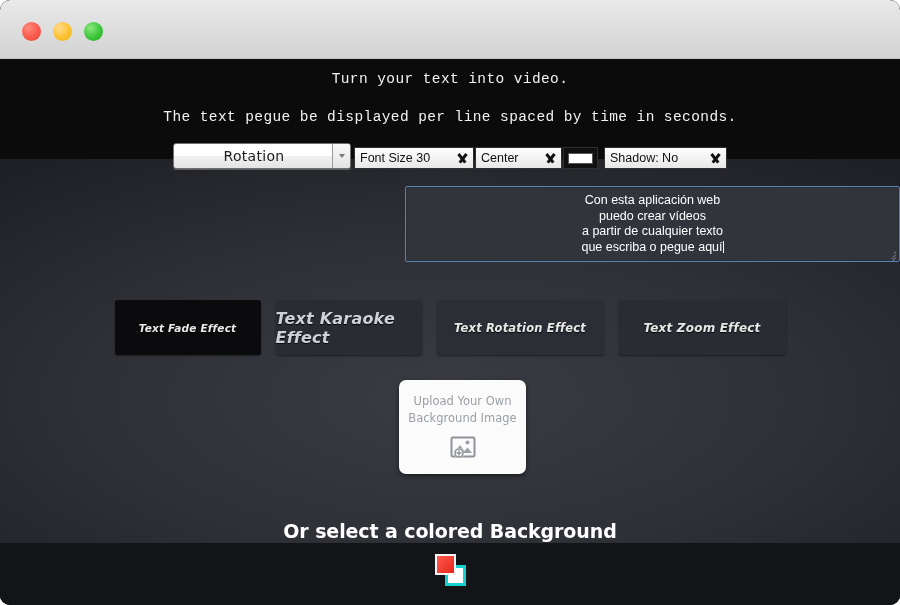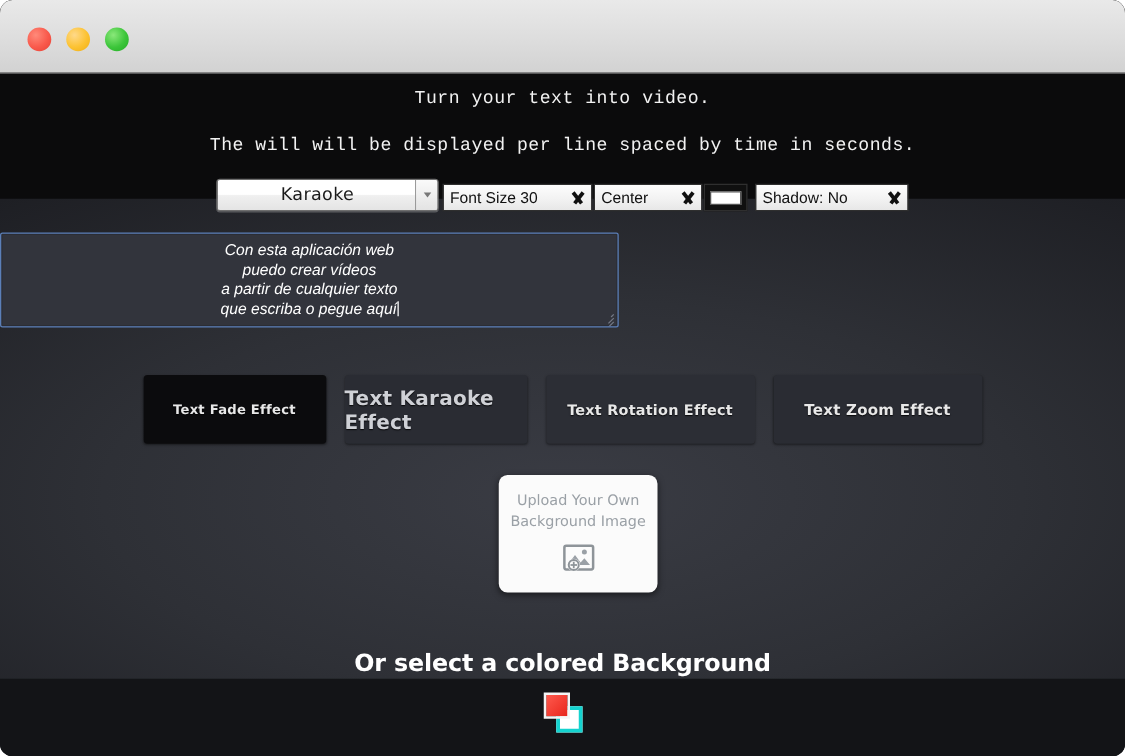--- a/index.html
+++ b/index.html
@@ -206,23 +206,22 @@
     background: #ffffff;
     border: 1px solid #555;
     box-sizing: border-box;
   }
 
   
   .ta-wrap {
     position: relative;
     z-index: 3;
     display: flex;
-    justify-content: flex-start;
+    justify-content: flex-end;
     margin-top: 11px;
-    font-style: italic;
   }
   .ta {
     width: 495px;
     height: 76px;
     box-sizing: border-box;
     background: #32343c;
     border: 1px solid #5b7fb8;
     border-radius: 2px;
     box-shadow: inset 0 0 0 1px #2b2d34;
     color: #ffffff;
@@ -282,20 +281,21 @@
     color: #e8e8e8;
     font-size: 11px;
     font-weight: bold;
     letter-spacing: .2px;
     font-family: "DejaVu Sans", sans-serif;
     text-shadow: 0 1px 1px rgba(0,0,0,.85);
     box-shadow: 0 1px 2px rgba(0,0,0,.45);
     box-sizing: border-box;
     cursor: pointer;
     user-select: none;
+    font-style: italic;
   }
   .eff-1 { width: 146px; background: #0b0b0d; }
   .eff-2 { width: 146px; background: #2a2c33; }
   .eff-3 { width: 167px; background: #2c2e35; }
   .eff-4 { width: 167px; background: #2a2c33; }
   .eff-1 .t { font-size: 10.5px; }
   .eff-2 .t { font-size: 16px; color: #cfd1d6; }
   .eff-3 .t { font-size: 11.5px; }
   .eff-4 .t { font-size: 12px; }
 
@@ -404,27 +404,27 @@
       <span class="light red"></span>
       <span class="light yellow"></span>
       <span class="light green"></span>
     </div>
   </div>
 
   <div class="page">
 
     <div class="headings">
       <p class="head-line1">Turn your text into video.</p>
-      <p class="head-line2">The will will be displayed per line spaced by time in seconds.</p>
+      <p class="head-line2">The text pegue be displayed per line spaced by time in seconds.</p>
     </div>
 
     <div class="toolbar">
 
       <div class="font-select">
-        <span class="fname">Karaoke</span>
+        <span class="fname">Rotation</span>
         <span class="fcaret">
             <i></i>
           </span>
       </div>
 
       <div class="sel sel-fontsize">
         <span class="lbl">Font Size 30</span>
         <span class="chev"></span>
       </div>
 

